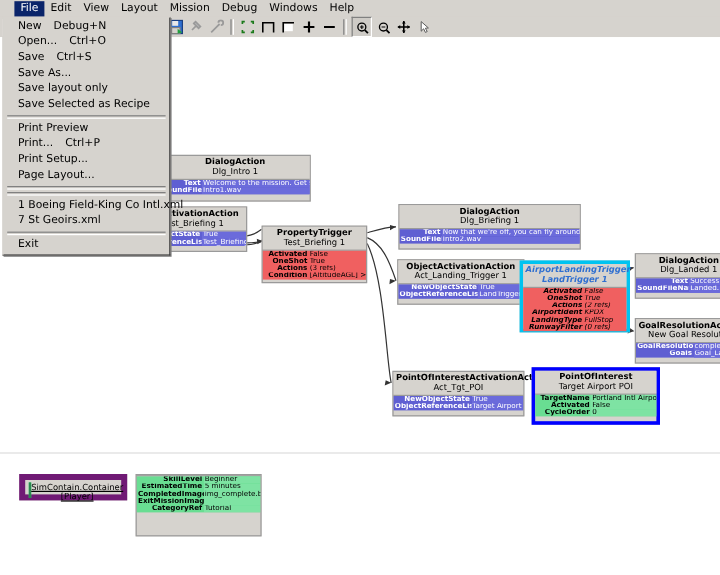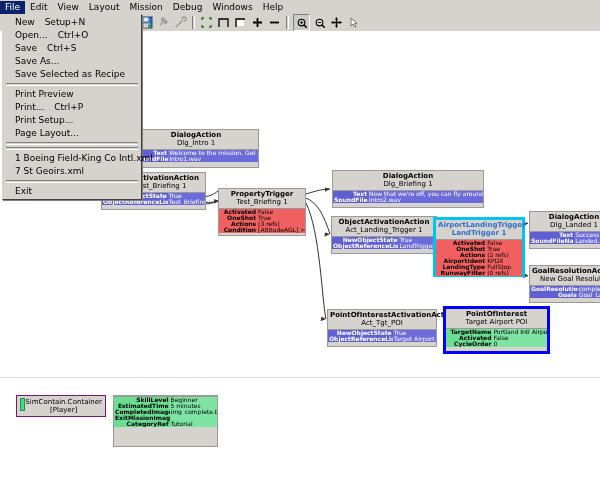--- a/index.html
+++ b/index.html
@@ -7,36 +7,36 @@
     width:600px;height:479px;overflow:hidden;position:relative;
     background:#ffffff;
     font-family:"DejaVu Sans","Liberation Sans",sans-serif;
     font-size:9px;color:#000;
     -webkit-font-smoothing:none;
   }
   
   #menubar{position:absolute;left:0;top:0;width:600px;height:14px;
     background:#d6d3ce;border-bottom:1px solid #d6d3ce;display:flex;align-items:center;}
   #menubar .mi{font-size:9px;padding:1px 5px;line-height:11px;white-space:nowrap;cursor:default;}
-  #menubar .mi.active{background:#0a246a;color:#fff;}
+  #menubar .mi.active{background:#0a246a;color:#fff;margin-left:12px;}
   
   #toolbar{position:absolute;left:0;top:14px;width:600px;height:17px;
     background:#d6d3ce;display:flex;align-items:center;}
   #toolbar .tgrip{width:4px;height:14px;border-left:1px solid #fff;border-right:1px solid #808080;margin:0 2px;}
   .tbtn{width:15px;height:15px;margin:0 1px;display:flex;align-items:center;justify-content:center;position:relative;}
   .tbtn.pressed{border:1px solid #808080;border-right-color:#fff;border-bottom-color:#fff;background:#cecbc6;}
   .tsep{width:1px;height:13px;border-left:1px solid #808080;border-right:1px solid #fff;margin:0 3px;}
   
   #canvas{position:absolute;left:0;top:31px;width:600px;height:448px;background:#fff;overflow:hidden;}
   .hrule{position:absolute;left:0;width:600px;height:1px;background:#dcdcdc;}
   svg.links{position:absolute;left:0;top:0;width:600px;height:448px;pointer-events:none;}
   
   .node{position:absolute;background:#d6d3ce;border:1px solid #9a9a9a;box-sizing:border-box;}
   .node.sel{border:3px solid #0000ff;padding:0;}
-  .node.sel-cyan{border:3px solid #00c3f0;}
+  .node.sel-cyan{border:3px solid #00c3f0;font-style:italic;}
   .nhdr{text-align:center;padding:1px 2px 2px 2px;line-height:8px;color:#000;font-size:7px;background:#d6d3ce;}
   .nhdr b{font-weight:bold;display:block;}
   .nhdr span{display:block;}
   .nhdr.blue-t b{color:#2f6fd0;}
   table.props{border-collapse:collapse;width:100%;table-layout:fixed;}
   table.props td{font-size:6px;line-height:6px;padding:0 1px;border:0;vertical-align:top;
     white-space:nowrap;overflow:hidden;}
   table.props td.k{text-align:right;font-weight:bold;}
   table.props td.v{text-align:left;}
   
@@ -44,22 +44,22 @@
   .p-blue td.k{color:#ffffff;}
   .p-blue td.v{color:#ffffff;background:#6b6bdb;}
   .p-red{background:#f06060;}
   .p-red td.k{color:#000;}
   .p-red td.v{color:#000;background:#f06060;}
   .p-green{background:#69dd92;}
   .p-green td.k{color:#000;}
   .p-green td.v{color:#000;background:#7ee3a3;}
   .propwrap{border-top:1px solid #9a9a9a;}
   .sw{width:11px;height:11px;background:#40e080;border:1px solid #2a8a50;display:inline-block;vertical-align:middle;}
-  .contnode{position:absolute;background:#d6d3ce;border:1px solid #701a75;box-sizing:border-box;
-    display:flex;align-items:flex-start;padding:2px 3px;}
+  .contnode{position:absolute;background:#d6d3ce;border:5px solid #701a75;box-sizing:border-box;
+    display:flex;align-items:flex-start;padding:2px 3px;text-decoration:underline;}
   .contnode .lbl{font-size:7px;line-height:8px;text-align:center;flex:1;}
   
   #filemenu{position:absolute;left:2px;top:14px;width:138px;background:#d6d3ce;
     border:1px solid #d6d3ce;border-right-color:#404040;border-bottom-color:#404040;
     box-shadow:1px 1px 0 #808080;z-index:50;padding:1px 0;}
   #filemenu .row{display:flex;padding:1px 4px 1px 12px;
     font-size:9px;line-height:11px;color:#000;white-space:nowrap;}
   #filemenu .row .acc{color:#000;padding-left:10px;}
   #filemenu .sep{height:1px;margin:2px 3px;border-top:1px solid #808080;border-bottom:1px solid #fff;}
 </style>
@@ -475,35 +475,39 @@
             </tr>
       </tbody>
         </table>
     </div>
   </div>
 </div>
 
 <div id="filemenu">
   <div class="row">
     <span>New</span>
-    <span class="acc">Setup+N</span>
+    <span class="acc">Debug+N</span>
     </div>
   <div class="row">
     <span>Open...</span>
     <span class="acc">Ctrl+O</span>
     </div>
   <div class="row">
     <span>Save</span>
     <span class="acc">Ctrl+S</span>
     </div>
   <div class="row">
     <span>Save As...</span>
     <span class="acc"></span>
     </div>
   <div class="row">
+    <span>Save layout only</span>
+    <span class="acc"></span>
+    </div>
+  <div class="row">
     <span>Save Selected as Recipe</span>
     <span class="acc"></span>
     </div>
 
   <div class="sep"></div>
 
   <div class="row">
     <span>Print Preview</span>
     <span class="acc"></span>
     </div>

